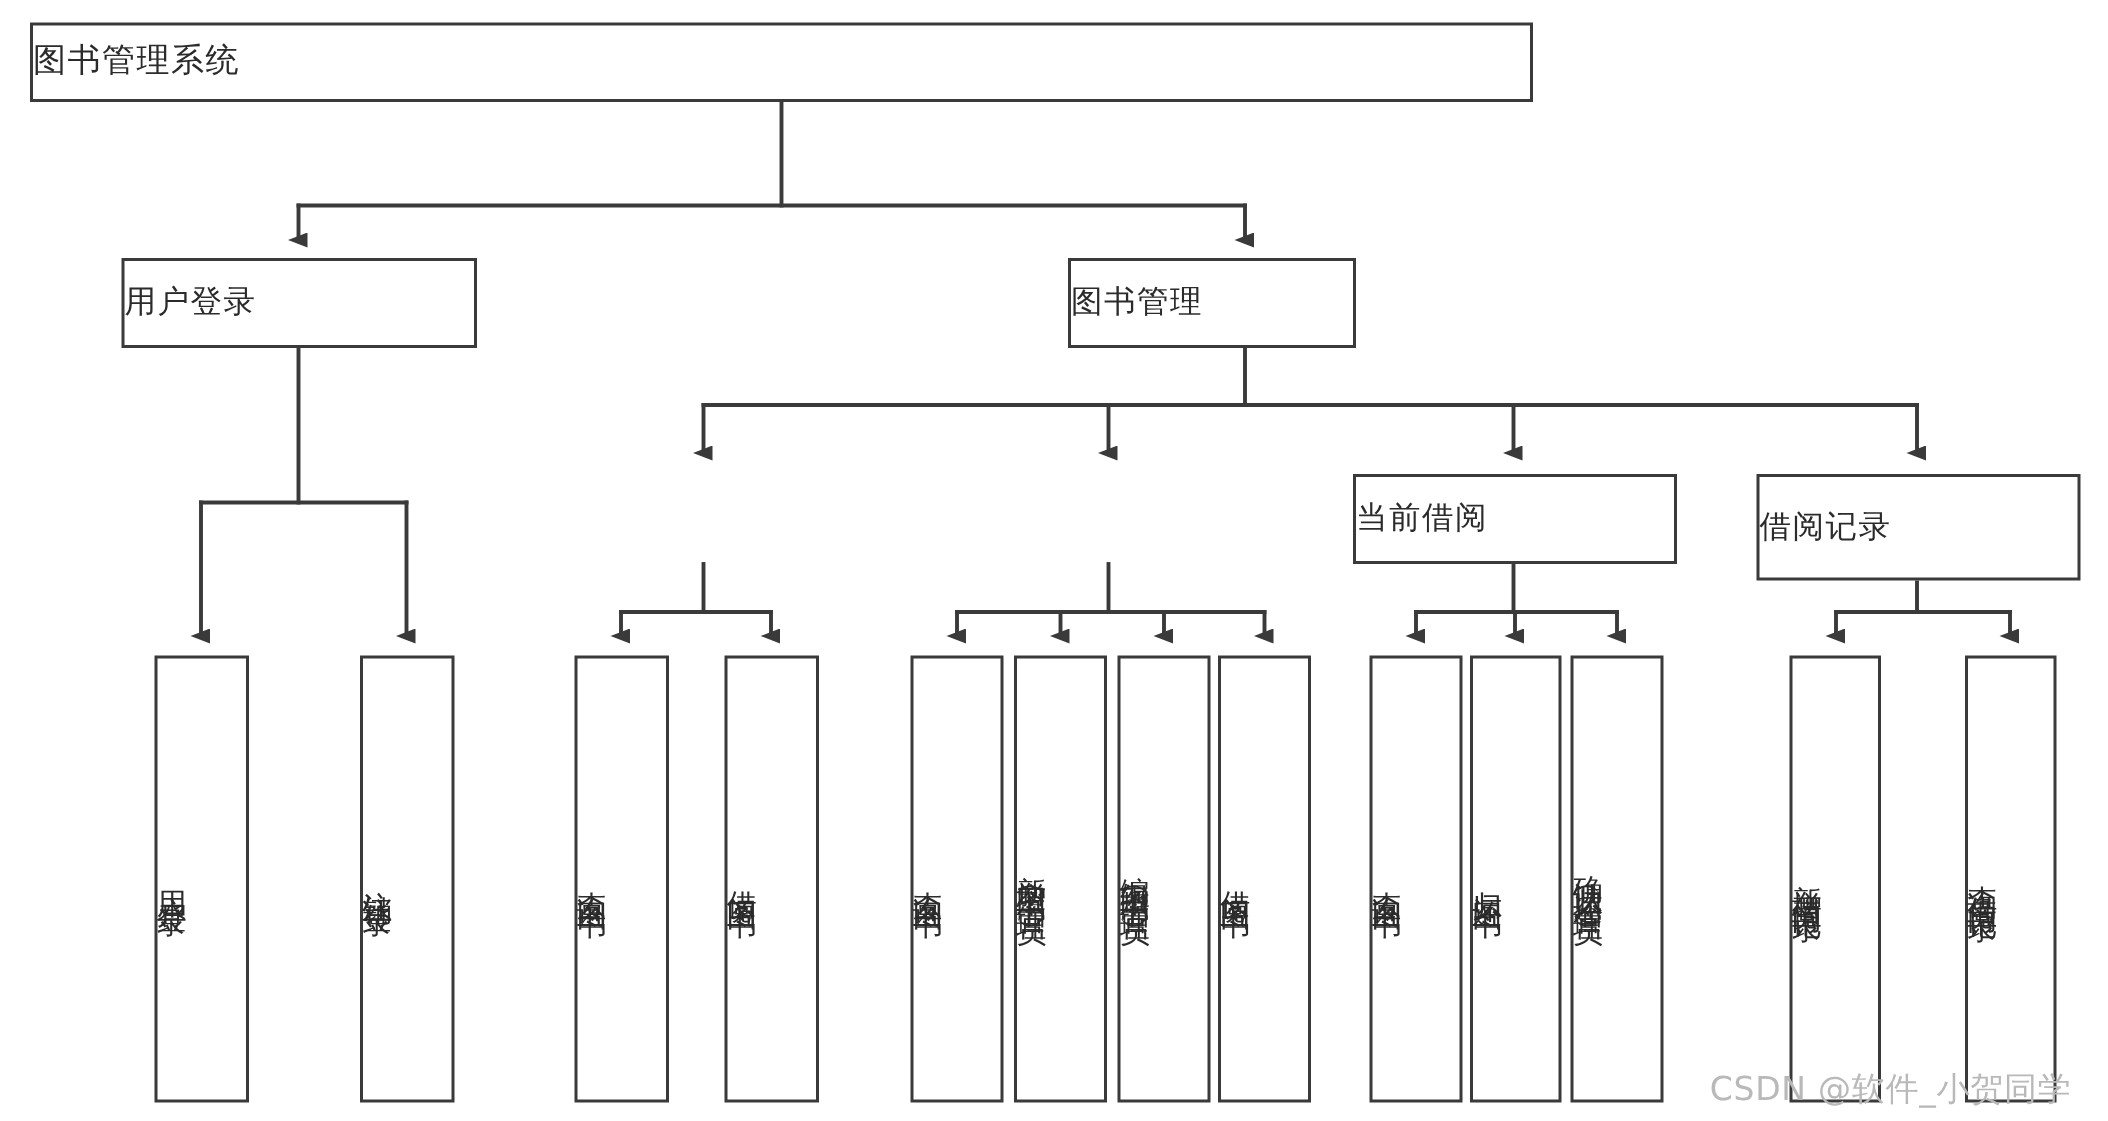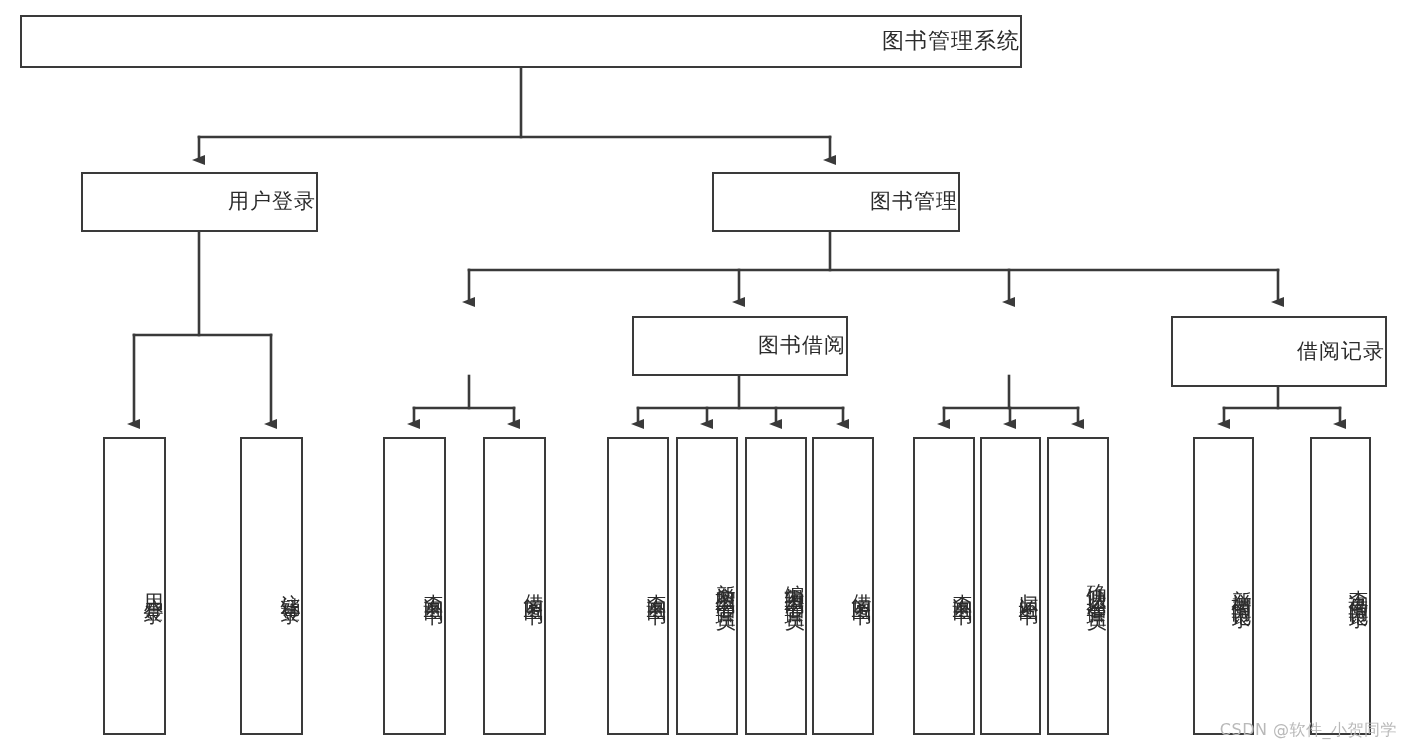--- a/index.html
+++ b/index.html
@@ -17,21 +17,21 @@
     background: #ffffff;
     overflow: hidden;
   }
   .node {
     position: absolute;
     box-sizing: border-box;
     background: #ffffff;
     border: 2.5px solid #3a3a3a;
     display: flex;
     align-items: center;
-    justify-content: flex-end;
+    justify-content: flex-start;
     color: #2b2b2b;
   }
   .node-h {
     font-size: 21px;
     line-height: 1.2;
     letter-spacing: 1px;
     white-space: nowrap;
   }
   .node-v {
     writing-mode: vertical-rl;
@@ -55,23 +55,23 @@
   .lnk {
     stroke: #3a3a3a;
     stroke-width: 2.6;
     fill: none;
     stroke-linecap: square;
   }
   .arw { fill: #3a3a3a; }
 
   #watermark {
     position: absolute;
-    right: 8px;
+    right: 24px;
     bottom: 6px;
-    font-size: 16px;
+    font-size: 22px;
     color: #b9b9b9;
     letter-spacing: 0.5px;
     white-space: nowrap;
   }
 </style>
 </head>
 <body>
 
 <div id="canvas">
 
@@ -123,26 +123,26 @@
     <path class="lnk" d="M1340,408 L1340,424" marker-end="url(#ar)"></path>
   </svg>
 
   <div class="node node-root" style="left:20px; top:15px; width:1002px; height:53px;">
     <span class="node-h">图书管理系统</span>
   </div>
 
   <div class="node" style="left:81px; top:172px; width:237px; height:60px;">
     <span class="node-h">用户登录</span>
   </div>
-  <div class="node" style="left:712px; top:172px; width:248px; height:60px;">
+  <div class="node" style="left:712px; top:172px; width:192px; height:60px;">
     <span class="node-h">图书管理</span>
   </div>
 
-  <div class="node" style="left:632px; top:316px; width:216px; height:60px;">
-    <span class="node-h">图书借阅</span>
+  <div class="node" style="left:902px; top:316px; width:216px; height:60px;">
+    <span class="node-h">当前借阅</span>
   </div>
   <div class="node" style="left:1171px; top:316px; width:216px; height:71px;">
     <span class="node-h">借阅记录</span>
   </div>
 
   <div class="node" style="left:103px; top:437px; width:63px; height:298px;">
     <span class="node-v">用户登录</span>
   </div>
   <div class="node" style="left:240px; top:437px; width:63px; height:298px;">
     <span class="node-v">注销登录</span>

